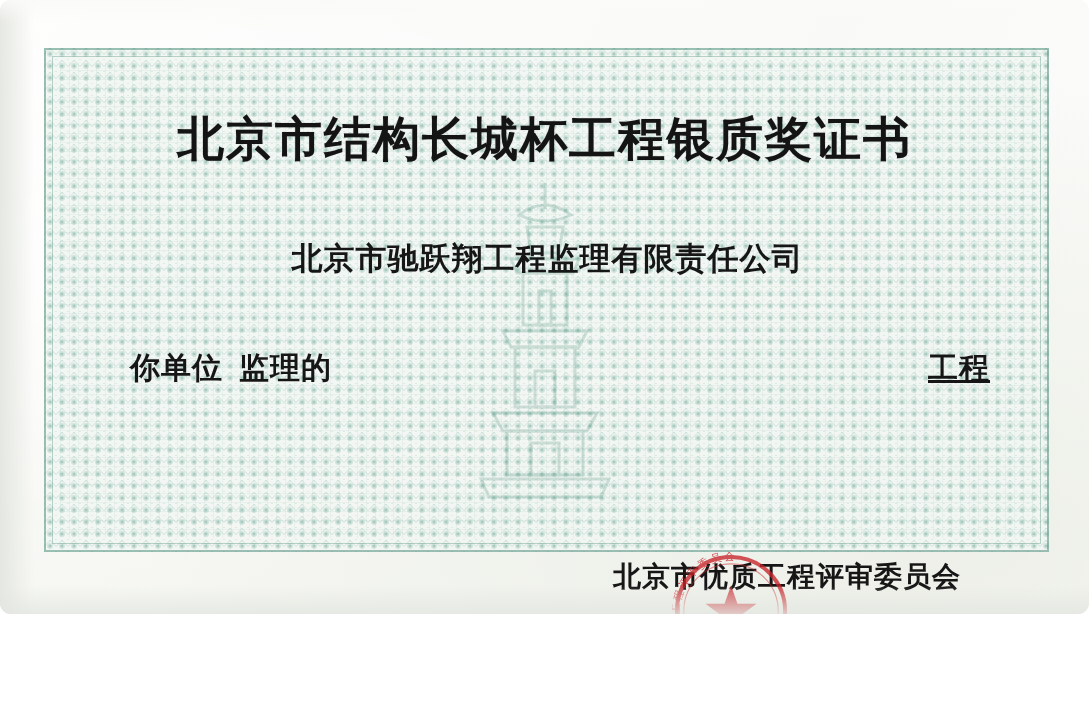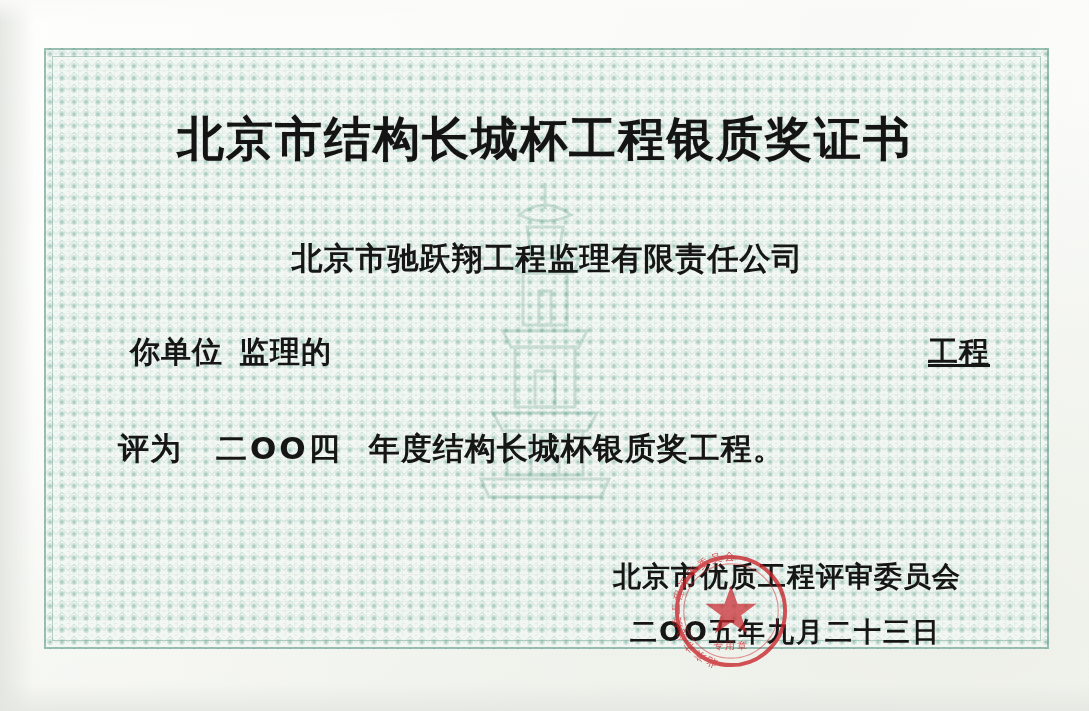--- a/index.html
+++ b/index.html
@@ -10,23 +10,24 @@
   body {
     width: 1089px;
     height: 711px;
     overflow: hidden;
     font-family: "DejaVu Sans", sans-serif;
   }
 
   #certificate {
     position: relative;
     width: 1089px;
-    height: 711px;
+    height: 614px;
     background: linear-gradient(115deg, #fdfdfb 0%, #f7f8f4 38%, #f4f6f2 62%, #fbfbf8 100%);
     overflow: hidden;
+    border-radius: 11px;
   }
 
   
   .paper-shade {
     position: absolute;
     inset: 0;
     background:
       radial-gradient(ellipse at 18% 42%, rgba(255,255,255,0.75) 0%, rgba(255,255,255,0) 55%),
       radial-gradient(ellipse at 88% 88%, rgba(235,238,230,0.8) 0%, rgba(255,255,255,0) 60%),
       linear-gradient(to bottom, rgba(255,255,255,0.5), rgba(240,242,236,0.35));
@@ -109,21 +110,21 @@
     width: 1089px;
     text-align: center;
     font-size: 31px;
     font-weight: bold;
     letter-spacing: 1px;
     color: #161616;
   }
 
   .line-unit {
     position: absolute;
-    top: 332px;
+    top: 348px;
     left: 130px;
     width: 860px;
     display: flex;
     align-items: baseline;
     font-size: 30px;
     font-weight: bold;
     color: #161616;
   }
   .line-unit .lead { letter-spacing: 1px; }
   .line-unit .fill-a { margin-left: 16px; letter-spacing: 1px; }
@@ -240,25 +241,20 @@
     <div class="title">北京市结构长城杯工程银质奖证书</div>
 
     <div class="company">北京市驰跃翔工程监理有限责任公司</div>
 
     <div class="line-unit">
       <span class="lead">你单位</span>
       <span class="fill-a">监理的</span>
       <span class="tail">工程</span>
     </div>
 
-    <div class="line-award">
-      <span class="lead2">评为</span>
-      <span class="year">二OO四</span>
-      <span class="rest">年度结构长城杯银质奖工程。</span>
-    </div>
 
 
     <div class="issuer">北京市优质工程评审委员会</div>
 
     <div class="issue-date">二OO五年九月二十三日</div>
 
     <svg class="seal" viewBox="0 0 120 120">
       <circle cx="60" cy="60" r="55" fill="none" stroke="#c8242a" stroke-width="4"></circle>
       <circle cx="60" cy="60" r="48" fill="none" stroke="#c8242a" stroke-width="1.2" opacity="0.6"></circle>
       <path d="M60 34 L66.6 52.6 L86 52.6 L70.4 64.2 L76.4 83 L60 71.4 L43.6 83 L49.6 64.2 L34 52.6 L53.4 52.6 Z" fill="#c8242a" opacity="0.9"></path>

